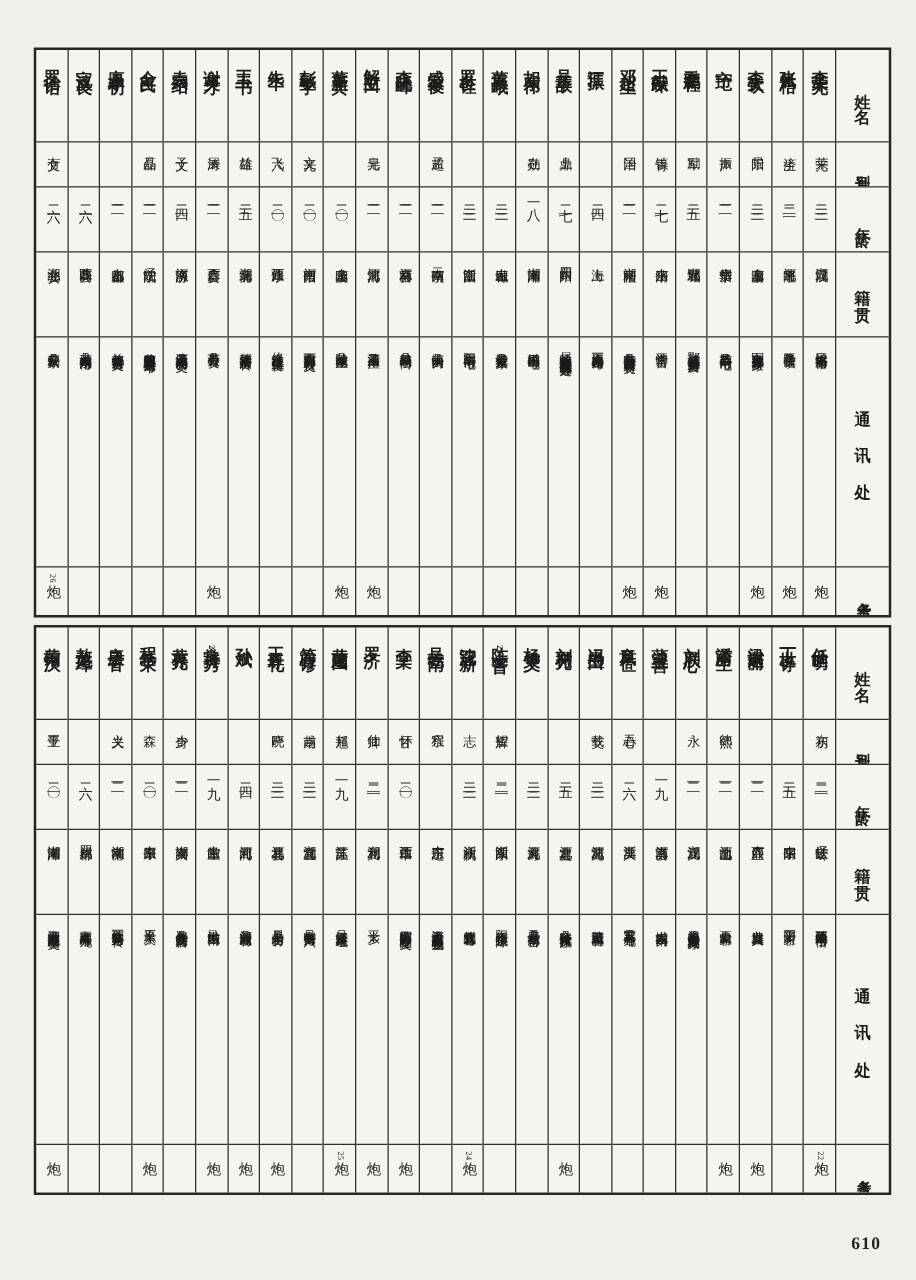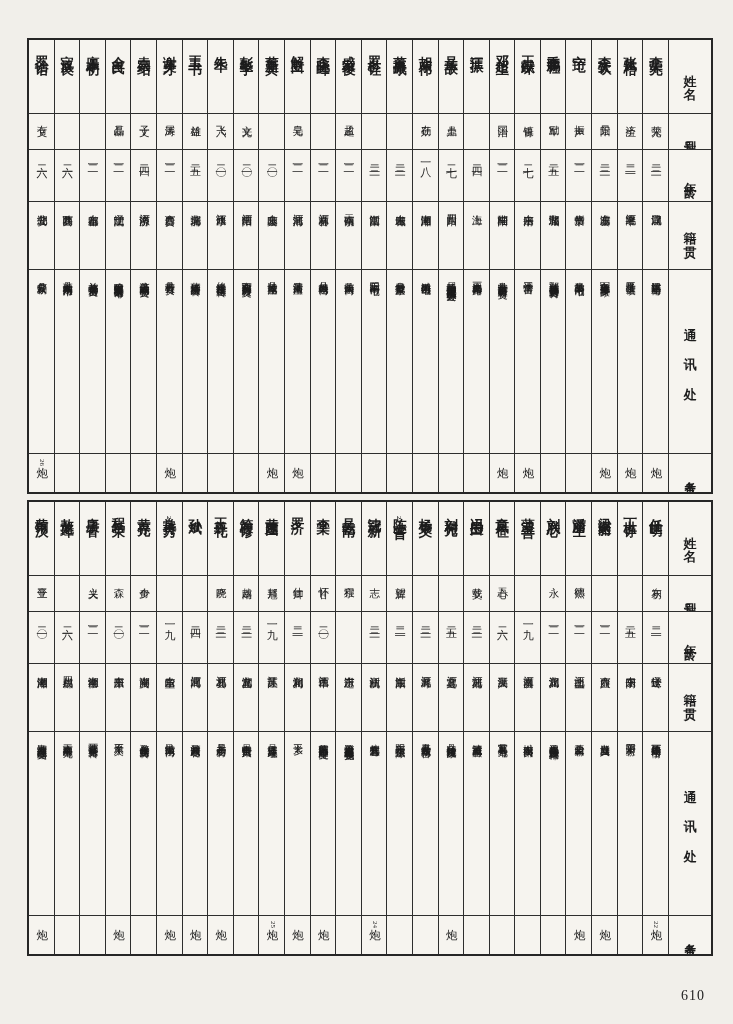--- a/index.html
+++ b/index.html
@@ -67,20 +67,21 @@
   .hdr .c-age .vtext{letter-spacing:4px;font-size:12.5px;}
   .hdr .c-origin .vtext{letter-spacing:14px;}
   .hdr .c-addr .vtext{letter-spacing:30px;}
   .hdr .c-note .vtext{letter-spacing:0;font-size:11.5px;line-height:0.95;}
   .pageno{
     position:absolute;
     right:28px;bottom:20px;
     font-size:14px;
     letter-spacing:1px;
     color:#222;
+    font-weight:bold;
   }
 </style>
 </head>
 <body>
 
 <div class="sheet">
   <div class="dtable" id="table-0">
       <div class="col">
         <div class="cell c-name">
           <span class="vtext">罗诒诰</span>

